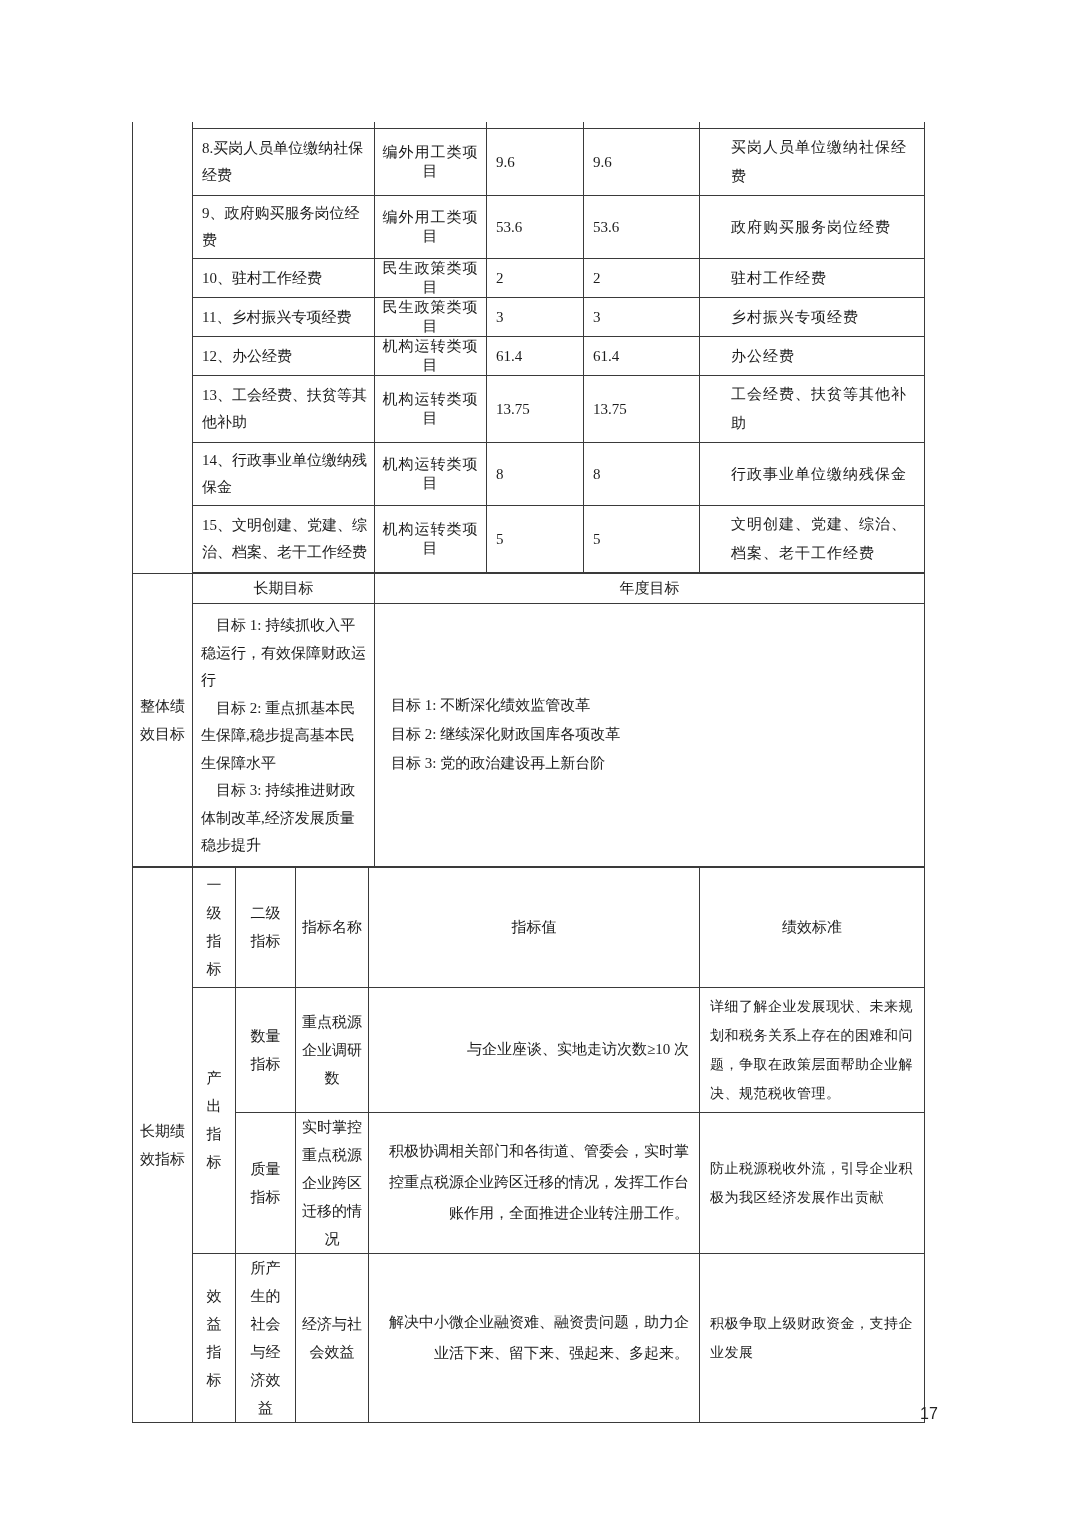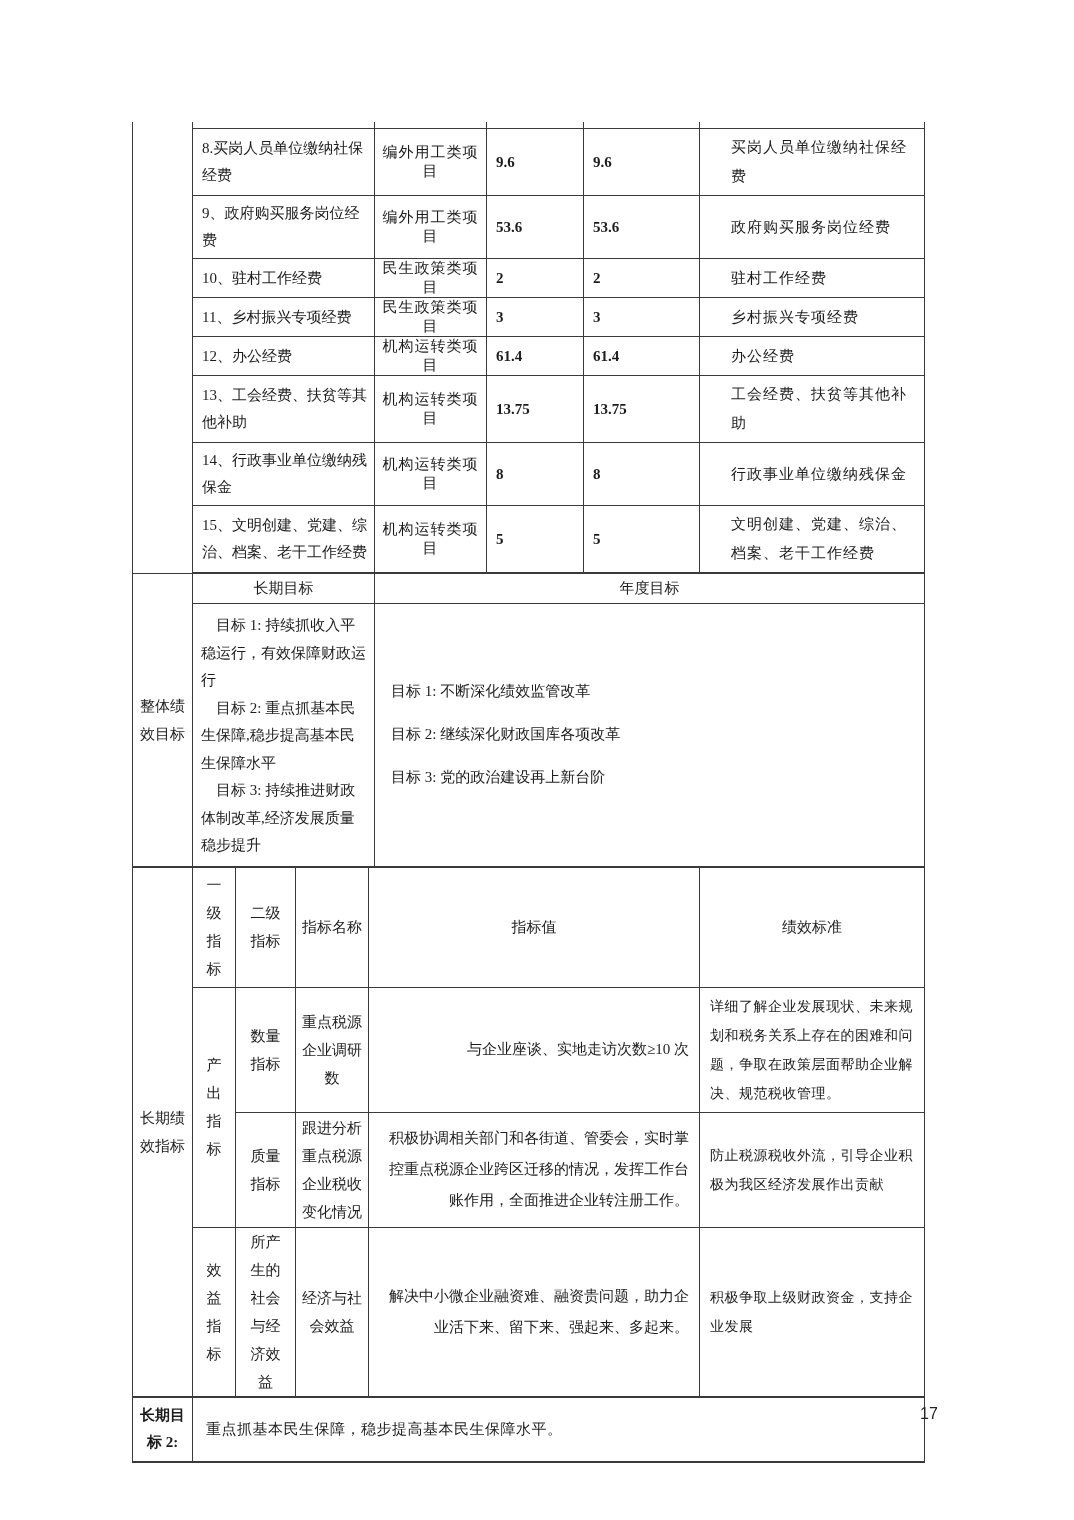--- a/index.html
+++ b/index.html
@@ -8,33 +8,33 @@
     font-family:"Liberation Serif","DejaVu Serif",serif;color:#1c1c1c;
   }
   .content{position:absolute;left:132px;top:122px;width:792px;}
   table{border-collapse:collapse;table-layout:fixed;width:792px;}
   td{border:1px solid #3a3a3a;font-size:15px;vertical-align:middle;padding:0;overflow:hidden;}
   
   tr.stub td{border-top:none;border-bottom:none;height:6px;}
   td.no-top{border-top:none;}
   .name-cell{text-align:left;padding:4px 6px 4px 9px;line-height:27px;}
   .cat-cell{text-align:center;letter-spacing:1px;}
-  .num-cell{text-align:left;padding-left:9px;font-weight:bold;}
+  .num-cell{text-align:left;padding-left:9px;}
   .desc-cell{text-align:left;padding:4px 8px 4px 31px;line-height:29px;letter-spacing:1px;}
   .center{text-align:center;}
   .vwrap{word-break:break-all;margin:0 auto;text-align:center;line-height:28px;}
   .w1{width:17px;}
   .w2{width:34px;}
   .w3{width:50px;}
   .w4{width:64px;}
   .goal-label{text-align:center;}
   .bold{font-weight:bold;}
   .lt-goals-cell{padding:8px 8px 6px 8px;vertical-align:top;}
   .lt-goals-cell p{margin:0;text-indent:1em;line-height:27.5px;text-align:left;word-break:break-all;}
-  .annual-goals-cell p{margin:14px 0;padding-left:16px;text-align:left;line-height:29px;}
+  .annual-goals-cell p{margin:0 0;padding-left:16px;text-align:left;line-height:29px;}
   .goal-content-cell{text-align:left;padding-left:13px;letter-spacing:0.5px;}
   .value-cell{text-align:right;padding:4px 10px;line-height:31px;}
   .standard-cell{text-align:left;padding:4px 6px 4px 10px;line-height:29px;font-size:14px;letter-spacing:0.5px;}
   .page-number{position:absolute;left:920px;top:1405px;font-size:16px;
     font-family:"Liberation Sans","DejaVu Sans",sans-serif;color:#222;}
   table.tbl-e td{border-bottom-width:2px;}
 </style>
 </head>
 <body>
 
@@ -182,51 +182,37 @@
         <div class="vwrap w4">重点税源企业调研数</div>
       </td>
       <td class="value-cell">与企业座谈、实地走访次数≥10 次</td>
       <td class="standard-cell">详细了解企业发展现状、未来规划和税务关系上存在的困难和问题，争取在政策层面帮助企业解决、规范税收管理。</td>
     </tr>
     <tr style="height:115px">
       <td class="center">
         <div class="vwrap w2">质量指标</div>
       </td>
       <td class="center">
-        <div class="vwrap w4">跟进分析重点税源企业税收变化情况</div>
+        <div class="vwrap w4">实时掌控重点税源企业跨区迁移的情况</div>
       </td>
       <td class="value-cell">积极协调相关部门和各街道、管委会，实时掌控重点税源企业跨区迁移的情况，发挥工作台账作用，全面推进企业转注册工作。</td>
       <td class="standard-cell">防止税源税收外流，引导企业积极为我区经济发展作出贡献</td>
     </tr>
     <tr style="height:157px">
       <td class="center">
         <div class="vwrap w1">效益指标</div>
       </td>
       <td class="center">
         <div class="vwrap w2">所产生的社会与经济效益</div>
       </td>
       <td class="center">
         <div class="vwrap w4">经济与社会效益</div>
       </td>
       <td class="value-cell">解决中小微企业融资难、融资贵问题，助力企业活下来、留下来、强起来、多起来。</td>
       <td class="standard-cell">积极争取上级财政资金，支持企业发展</td>
     </tr>
   </tbody>
     </table>
 
-  <table class="tbl-e">
-    <colgroup>
-        <col style="width:60px">
-        <col style="width:732px">
-      </colgroup>
-    <tbody>
-        <tr style="height:65px">
-      <td class="goal-label bold">
-        <div class="vwrap w3" style="line-height:27px">长期目标 2:</div>
-      </td>
-      <td class="goal-content-cell">重点抓基本民生保障，稳步提高基本民生保障水平。</td>
-    </tr>
-  </tbody>
-    </table>
 
 </div>
 
 <div class="page-number">17</div>
 
 </body></html>

